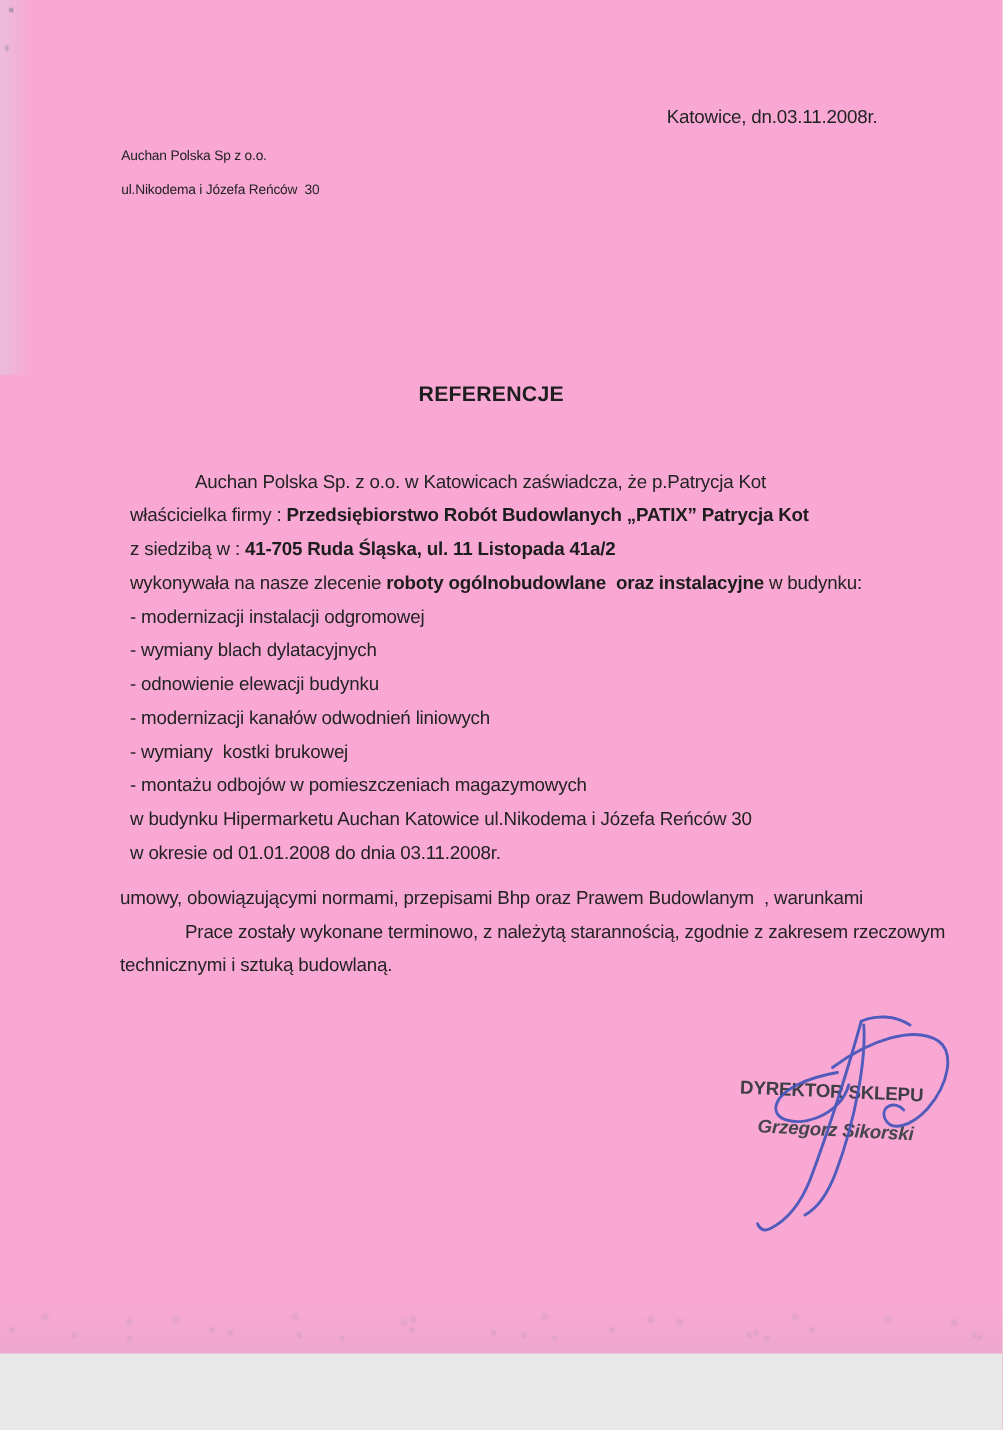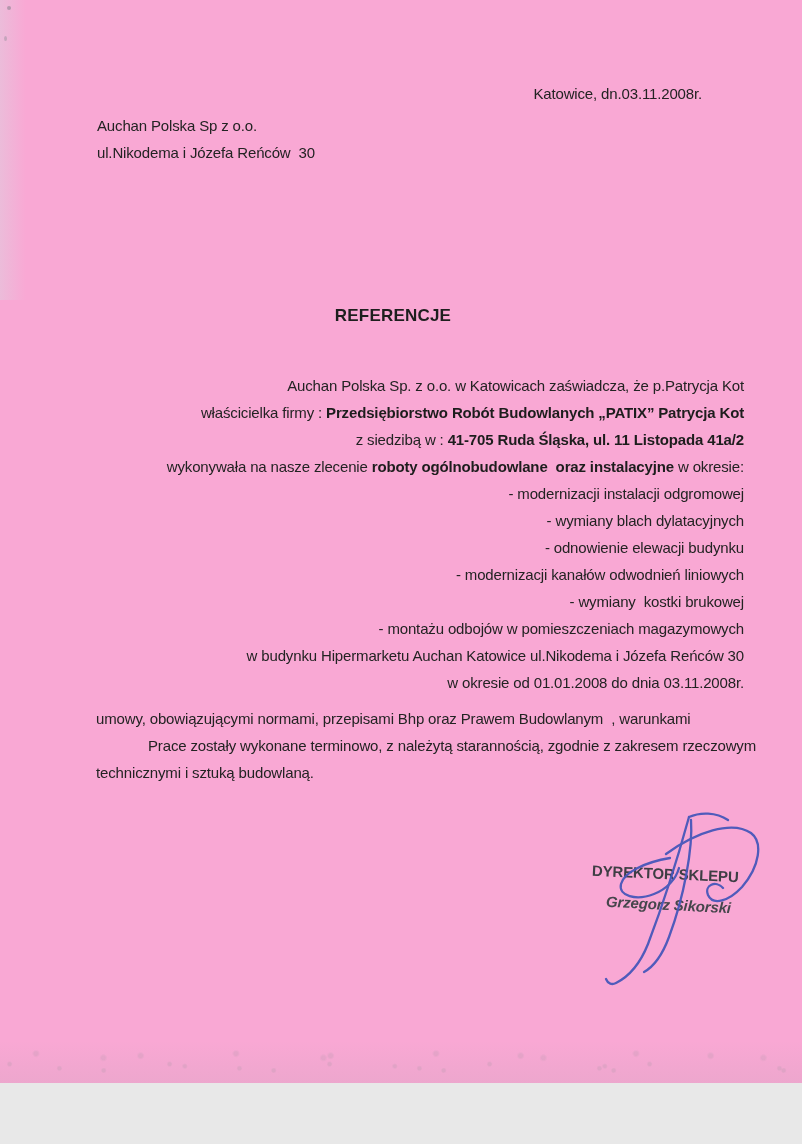--- a/index.html
+++ b/index.html
@@ -17,34 +17,34 @@
   .txt { white-space: pre; }
   .date-line {
     position: absolute;
     top: 84px; right: 100px;
     font-size: 15px; line-height: 20px;
     text-align: right;
   }
   .recipient {
     position: absolute;
     left: 97px; top: 112px;
-    font-size: 15px; line-height: 27px;
+    font-size: 11px; line-height: 27px;
   }
   .doc-title {
     position: absolute;
     left: 0; top: 306px; width: 786px;
     text-align: center;
     font-size: 17px; font-weight: bold;
     letter-spacing: 0.2px;
     color: #1e1e1e;
   }
   .body-block {
     position: absolute;
-    left: 84px; top: 372px; width: 660px;
-    font-size: 15px; line-height: 27px; text-align: right;
+    left: 104px; top: 372px; width: 660px;
+    font-size: 15px; line-height: 27px;
   }
   .closing-block {
     position: absolute;
     left: 96px; top: 705px; width: 680px;
     font-size: 15px; line-height: 27px;
   }
   .line { white-space: pre; }
   .line.indent { padding-left: 52px; }
   .line b, .line .seg-b { font-weight: bold; color: #1d1d1d; }
   .signature-area {
@@ -110,21 +110,21 @@
       <div class="line">Auchan Polska Sp z o.o.</div>
       <div class="line">ul.Nikodema i Józefa Reńców  30</div>
     </div>
 
   <div class="doc-title">REFERENCJE</div>
 
   <div class="body-block">
       <div class="line indent"><span>Auchan Polska Sp. z o.o. w Katowicach zaświadcza, że p.Patrycja Kot</span></div>
       <div class="line"><span>właścicielka firmy : </span><span class="seg-b">Przedsiębiorstwo Robót Budowlanych „PATIX” Patrycja Kot</span></div>
       <div class="line"><span>z siedzibą w : </span><span class="seg-b">41-705 Ruda Śląska, ul. 11 Listopada 41a/2</span></div>
-      <div class="line"><span>wykonywała na nasze zlecenie </span><span class="seg-b">roboty ogólnobudowlane  oraz instalacyjne</span><span> w okresie:</span></div>
+      <div class="line"><span>wykonywała na nasze zlecenie </span><span class="seg-b">roboty ogólnobudowlane  oraz instalacyjne</span><span> w budynku:</span></div>
       <div class="line"><span>- modernizacji instalacji odgromowej</span></div>
       <div class="line"><span>- wymiany blach dylatacyjnych</span></div>
       <div class="line"><span>- odnowienie elewacji budynku</span></div>
       <div class="line"><span>- modernizacji kanałów odwodnień liniowych</span></div>
       <div class="line"><span>- wymiany  kostki brukowej</span></div>
       <div class="line"><span>- montażu odbojów w pomieszczeniach magazymowych</span></div>
       <div class="line"><span>w budynku Hipermarketu Auchan Katowice ul.Nikodema i Józefa Reńców 30</span></div>
       <div class="line"><span>w okresie od 01.01.2008 do dnia 03.11.2008r.</span></div>
     </div>
 

